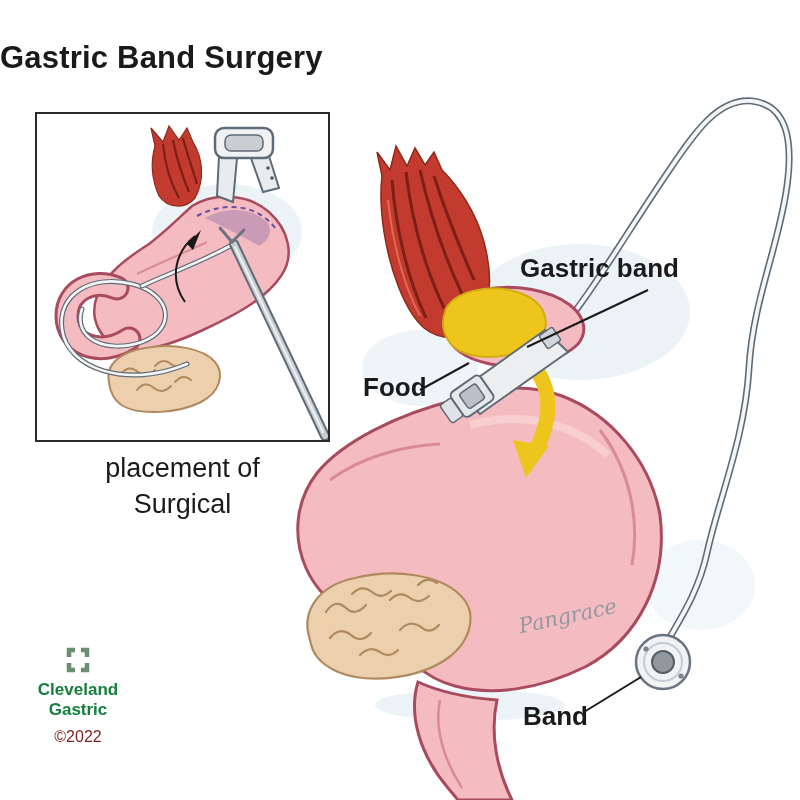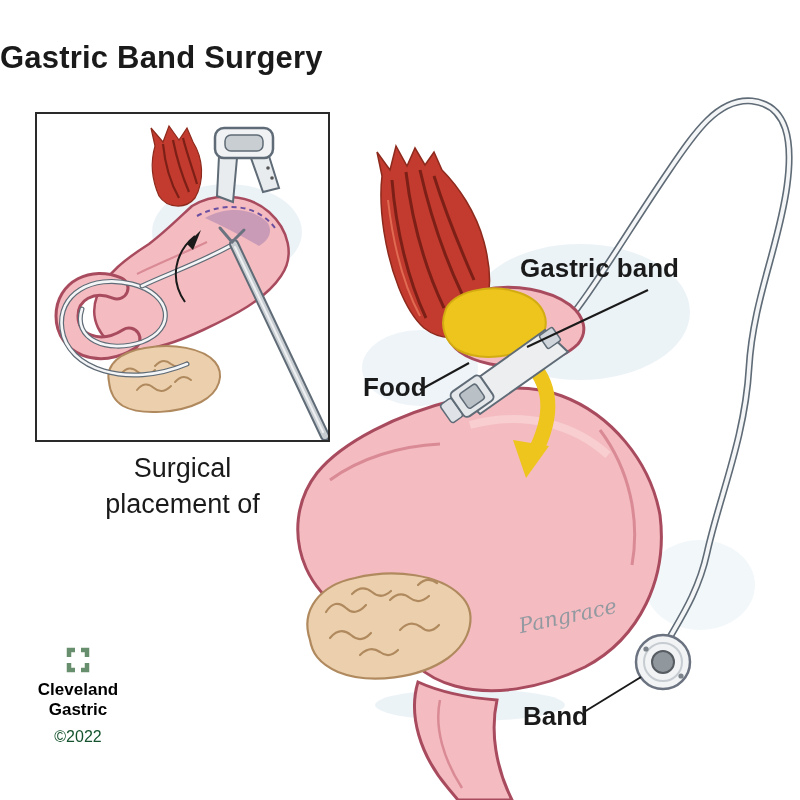--- a/index.html
+++ b/index.html
@@ -22,22 +22,22 @@
   .main-svg{position:absolute;left:0;top:0;}
   .label{position:absolute;font-size:26px;white-space:nowrap;}
   .label-bold{font-weight:700;}
   .label-med{font-weight:600;}
   .signature{
     position:absolute;left:518px;top:604px;
     font-family:"DejaVu Serif", serif;font-style:italic;font-size:21px;
     color:#9299a0;transform:rotate(-12deg);
   }
   .footer{position:absolute;left:26px;top:646px;width:104px;text-align:center;}
-  .brand{font-size:17px;font-weight:700;color:#000000;line-height:20px;}
-  .copyright{font-size:16px;color:#14532d;margin-top:8px;}
+  .brand{font-size:17px;font-weight:700;color:#15803d;line-height:20px;}
+  .copyright{font-size:16px;color:#7f1d1d;margin-top:8px;}
   .logo{margin:0 auto 6px auto;display:block;}
 </style>
 </head>
 <body>
 
 <div class="header">
   <div class="title">Gastric Band Surgery</div>
 </div>
 
 <div class="inset-box">
@@ -100,22 +100,22 @@
       <polygon points="214,44 232,42 242,74 226,78" fill="#e9ecef" stroke="#5f6b76" stroke-width="2"></polygon>
       <rect x="178" y="14" width="58" height="30" rx="9" fill="#f0f2f4" stroke="#5f6b76" stroke-width="2.5"></rect>
       <rect x="188" y="21" width="38" height="16" rx="6" fill="#c9ced3" stroke="#5f6b76" stroke-width="1.5"></rect>
       <circle cx="231" cy="54" r="1.8" fill="#555"></circle>
       <circle cx="235" cy="64" r="1.8" fill="#555"></circle>
     </g>
   </svg>
 </div>
 
 <div class="inset-caption">
+  <span>placement of</span>
   <span>Surgical</span>
-  <span>placement of</span>
 </div>
 
 <svg class="main-svg" width="800" height="800" viewBox="0 0 800 800">
 
   <g>
     <ellipse cx="580" cy="312" rx="110" ry="68" fill="#d9e7f0" opacity="0.5"></ellipse>
     <ellipse cx="420" cy="368" rx="58" ry="38" fill="#d9e7f0" opacity="0.45"></ellipse>
     <ellipse cx="700" cy="585" rx="55" ry="45" fill="#d9e7f0" opacity="0.35"></ellipse>
     <ellipse cx="470" cy="705" rx="95" ry="16" fill="#d9e7f0" opacity="0.5"></ellipse>
   </g>

